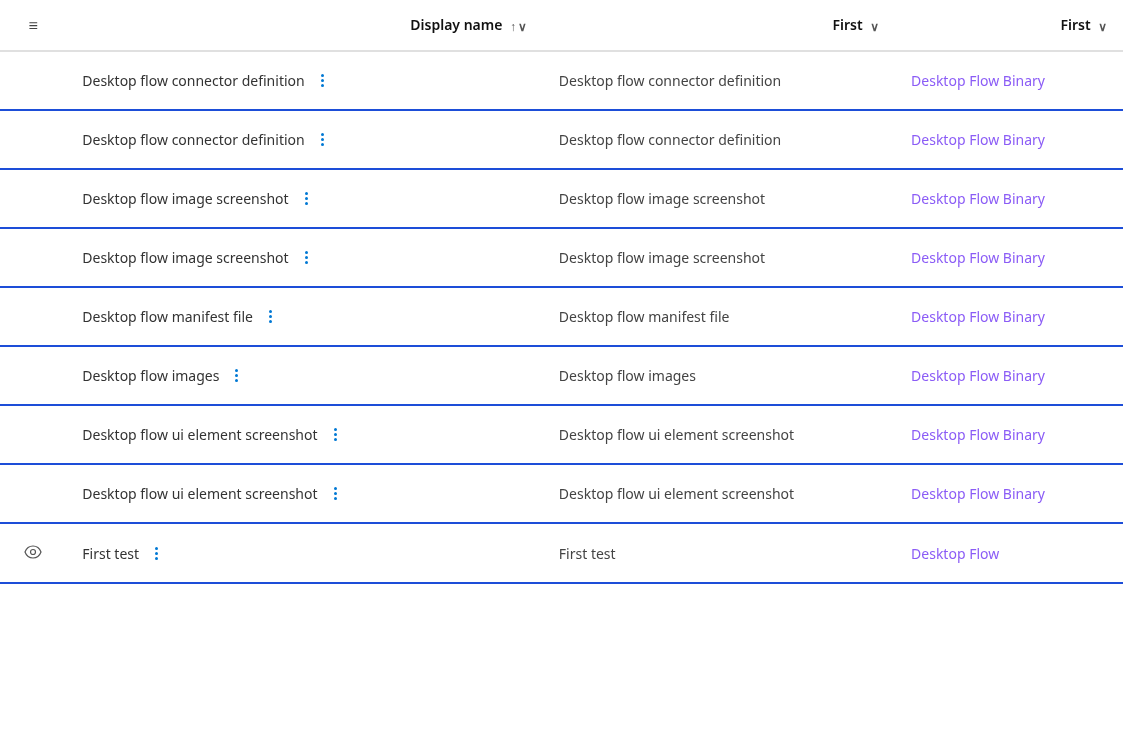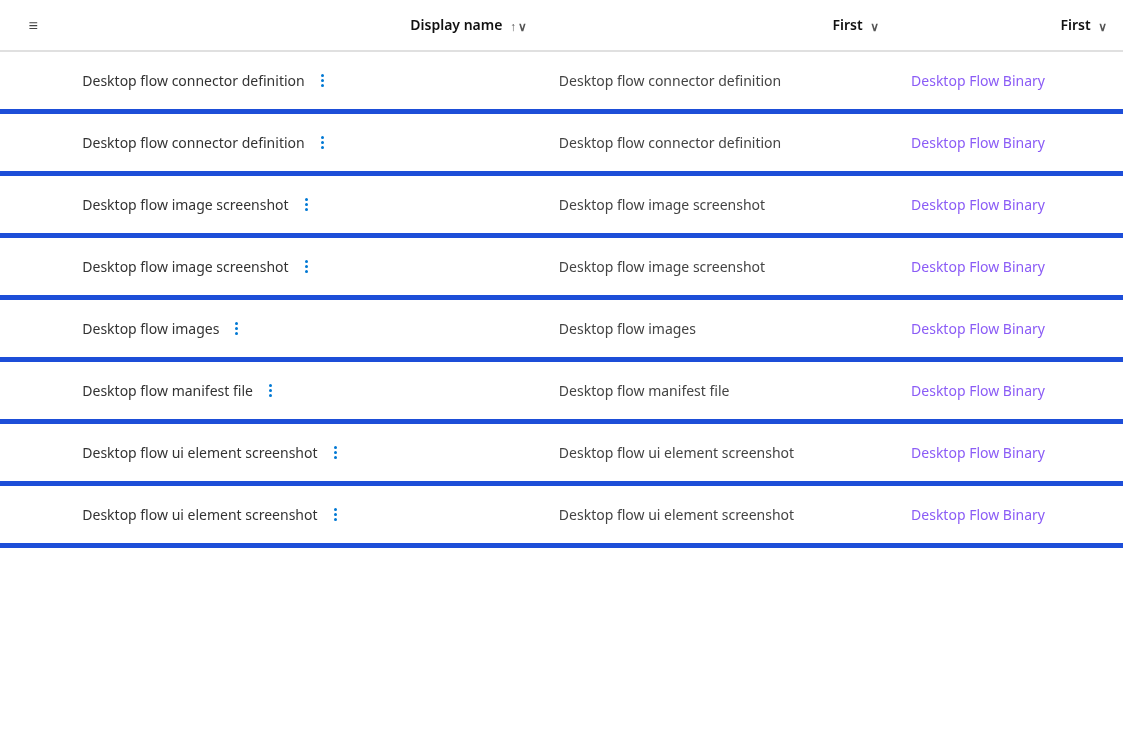--- a/index.html
+++ b/index.html
@@ -48,21 +48,21 @@
     .col-display-name {
       width: 460px;
     }
     .col-name {
       width: 340px;
     }
     .col-type {
       width: 220px;
     }
     tbody tr {
-      border-bottom: 5px solid #1d4ed8;
+      border-bottom: 2px solid #1d4ed8;
     }
     tbody td {
       padding: 18px 16px;
       font-size: 14px;
       color: #333;
       vertical-align: middle;
     }
     .cell-icon {
       text-align: center;
     }
@@ -190,50 +190,50 @@
               </span>
             </div>
           </td>
           <td class="col-name name-cell">Desktop flow image screenshot</td>
           <td class="col-type type-cell">Desktop Flow Binary</td>
         </tr>
         <tr>
           <td class="cell-icon"></td>
           <td class="col-display-name" style="align-items: center; gap: 8px;">
             <div style="display: flex; align-items: center; gap: 10px; width: 100%;">
+              <span>Desktop flow manifest file</span>
+              <span class="more-icon">
+                <span class="dot"></span>
+                <span class="dot"></span>
+                <span class="dot"></span>
+              </span>
+            </div>
+          </td>
+          <td class="col-name name-cell">Desktop flow manifest file</td>
+          <td class="col-type type-cell">Desktop Flow Binary</td>
+        </tr>
+        <tr>
+          <td class="cell-icon"></td>
+          <td class="col-display-name" style="align-items: center; gap: 8px;">
+            <div style="display: flex; align-items: center; gap: 10px; width: 100%;">
               <span>Desktop flow images</span>
               <span class="more-icon">
                 <span class="dot"></span>
                 <span class="dot"></span>
                 <span class="dot"></span>
               </span>
             </div>
           </td>
           <td class="col-name name-cell">Desktop flow images</td>
           <td class="col-type type-cell">Desktop Flow Binary</td>
         </tr>
         <tr>
           <td class="cell-icon"></td>
           <td class="col-display-name" style="align-items: center; gap: 8px;">
             <div style="display: flex; align-items: center; gap: 10px; width: 100%;">
-              <span>Desktop flow manifest file</span>
-              <span class="more-icon">
-                <span class="dot"></span>
-                <span class="dot"></span>
-                <span class="dot"></span>
-              </span>
-            </div>
-          </td>
-          <td class="col-name name-cell">Desktop flow manifest file</td>
-          <td class="col-type type-cell">Desktop Flow Binary</td>
-        </tr>
-        <tr>
-          <td class="cell-icon"></td>
-          <td class="col-display-name" style="align-items: center; gap: 8px;">
-            <div style="display: flex; align-items: center; gap: 10px; width: 100%;">
               <span>Desktop flow ui element screenshot</span>
               <span class="more-icon">
                 <span class="dot"></span>
                 <span class="dot"></span>
                 <span class="dot"></span>
               </span>
             </div>
           </td>
           <td class="col-name name-cell">Desktop flow ui element screenshot</td>
           <td class="col-type type-cell">Desktop Flow Binary</td>
@@ -245,16 +245,34 @@
               <span>Desktop flow ui element screenshot</span>
               <span class="more-icon">
                 <span class="dot"></span>
                 <span class="dot"></span>
                 <span class="dot"></span>
               </span>
             </div>
           </td>
           <td class="col-name name-cell">Desktop flow ui element screenshot</td>
           <td class="col-type type-cell">Desktop Flow Binary</td>
+        </tr>
+        <tr>
+          <td class="cell-icon"><span class="row-icon"><svg width="18" height="14" viewBox="0 0 18 14" fill="none" xmlns="http://www.w3.org/2000/svg">
+        <path d="M9 1C5.5 1 2.5 3 1 7C2.5 11 5.5 13 9 13C12.5 13 15.5 11 17 7C15.5 3 12.5 1 9 1Z" stroke="#555" stroke-width="1.2" fill="none"></path>
+        <circle cx="9" cy="7" r="2.5" stroke="#555" stroke-width="1.2" fill="none"></circle>
+      </svg></span></td>
+          <td class="col-display-name" style="align-items: center; gap: 8px;">
+            <div style="display: flex; align-items: center; gap: 10px; width: 100%;">
+              <span>First test</span>
+              <span class="more-icon">
+                <span class="dot"></span>
+                <span class="dot"></span>
+                <span class="dot"></span>
+              </span>
+            </div>
+          </td>
+          <td class="col-name name-cell">First test</td>
+          <td class="col-type type-cell">Desktop Flow</td>
         </tr>
       </tbody>
   </table>
 </div>
 
 </body></html>

